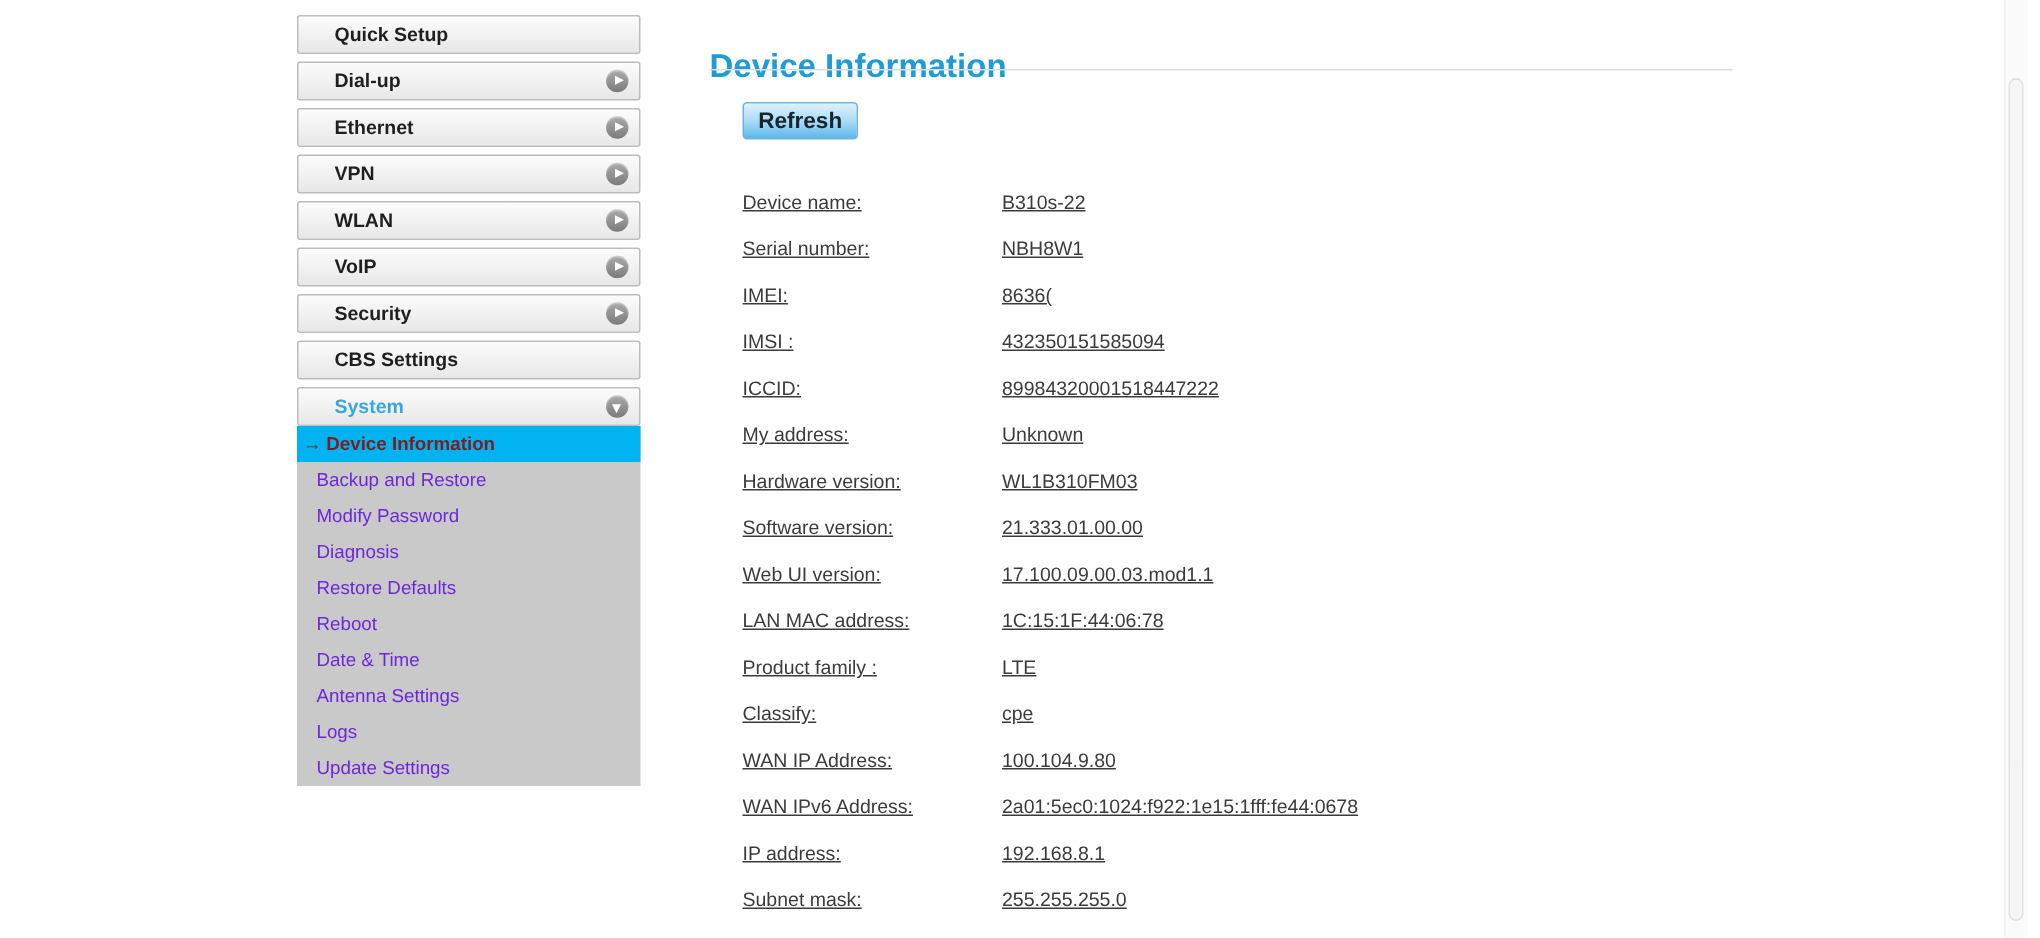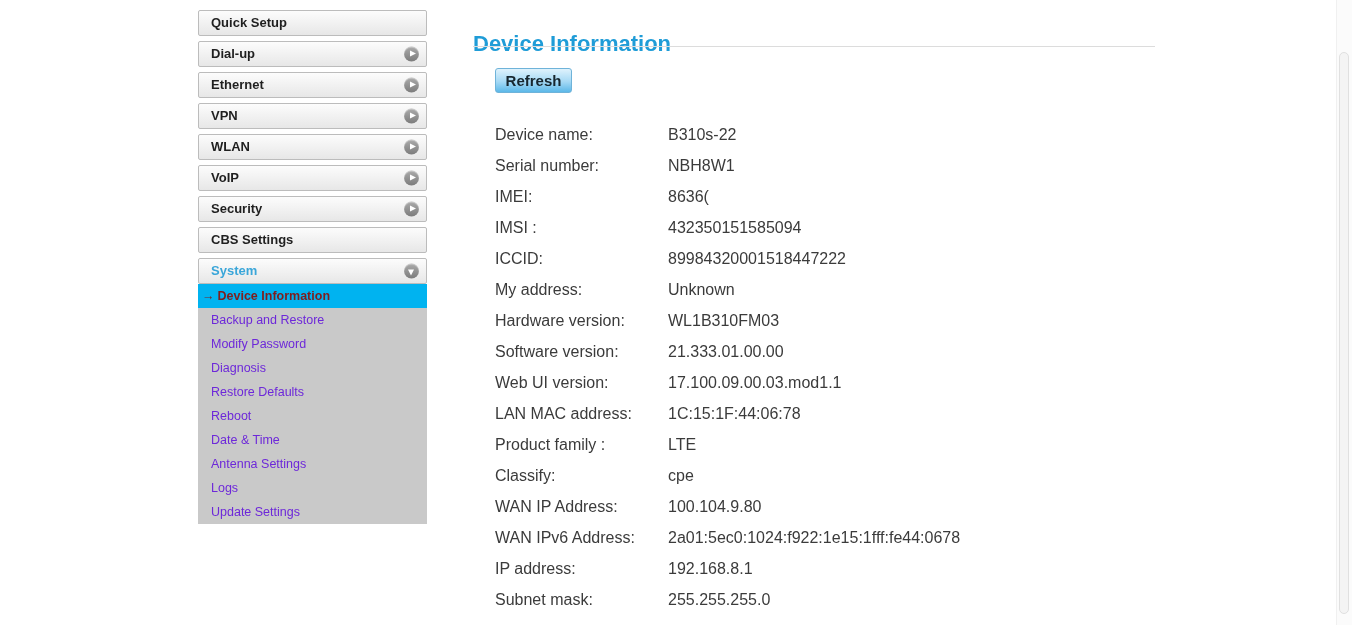--- a/index.html
+++ b/index.html
@@ -28,21 +28,21 @@
     box-sizing: border-box;
     height: 26px;
     margin-bottom: 5px;
     background: linear-gradient(#fcfcfc, #e7e7e7);
     border: 1px solid #bcbcbc;
     border-radius: 2px;
     font-size: 13px;
     font-weight: bold;
     color: #1f1f1f;
     line-height: 24px;
-    padding-left: 12px;
+    padding-left: 24px;
     cursor: pointer;
   }
   .menu-item.active-parent { color: #3aa6d9; }
 
   .arrow-circle {
     position: absolute;
     right: 7px;
     top: 50%;
     transform: translateY(-50%);
     width: 15px;
@@ -130,23 +130,24 @@
   #info-list {
     position: absolute;
     left: 495px;
     top: 119px;
     width: 660px;
   }
   .info-row {
     display: flex;
     align-items: center;
     height: 31px;
-    font-size: 16px;
+    font-size: 13px;
     color: #3b3b3b;
     white-space: nowrap;
+    text-decoration: underline;
   }
   .info-label {
     width: 173px;
     flex-shrink: 0;
   }
 
   
   .scroll-track {
     position: absolute;
     left: 1336px;

